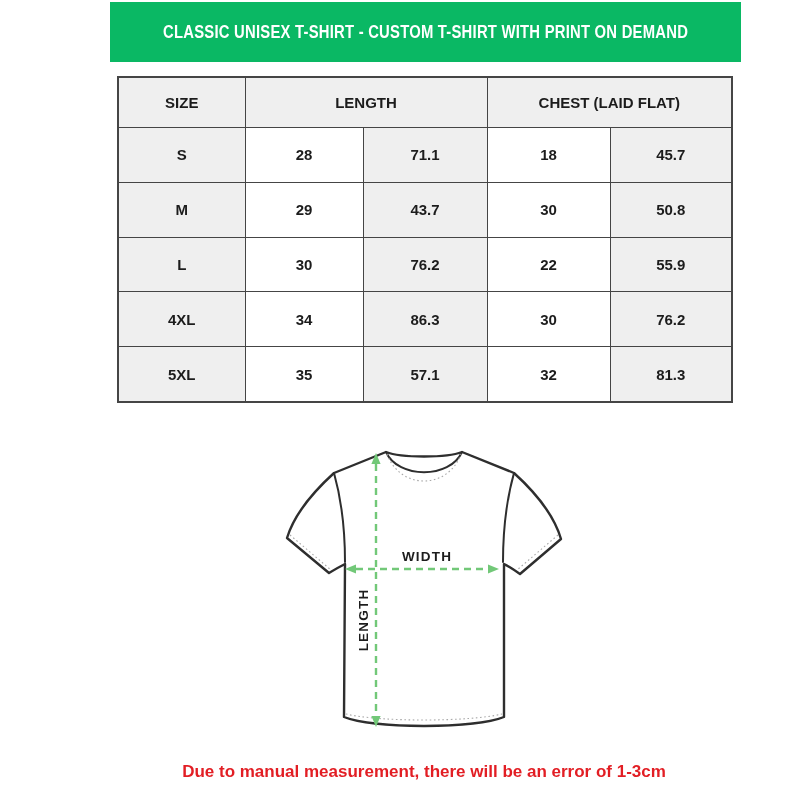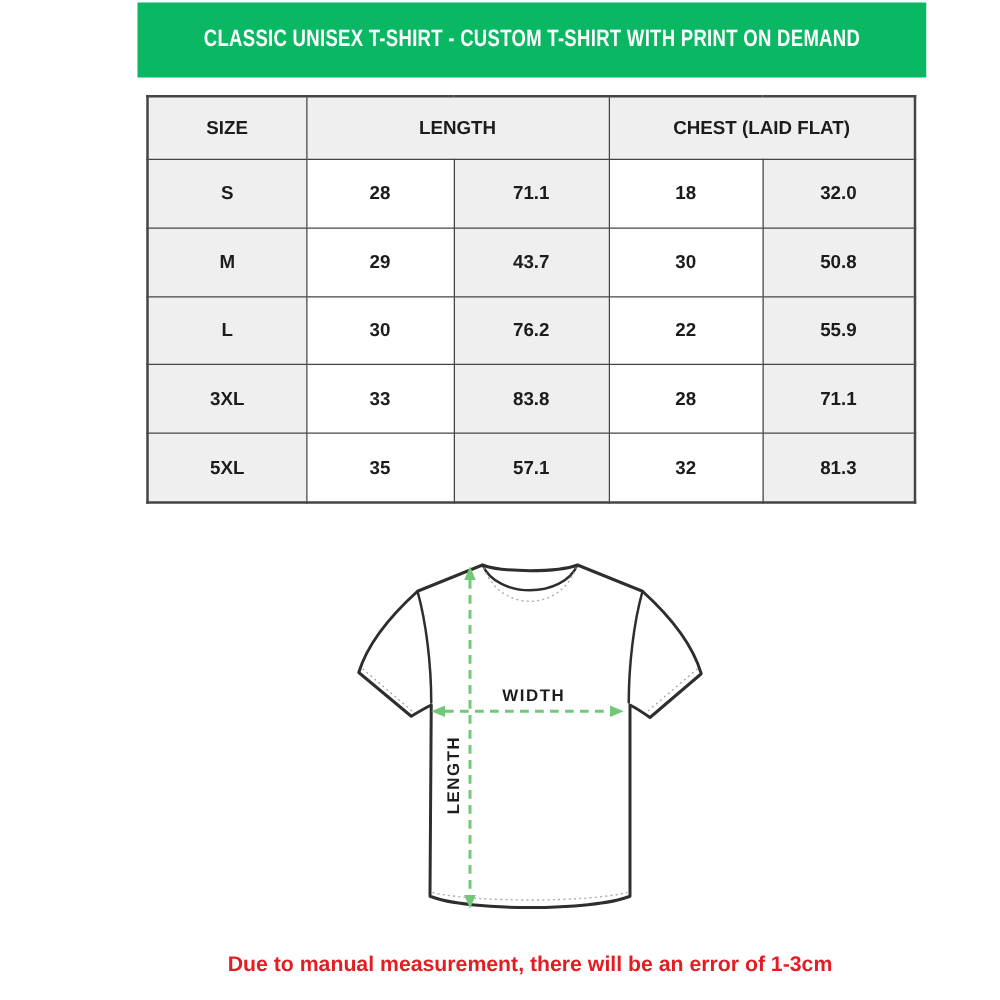--- a/index.html
+++ b/index.html
@@ -74,42 +74,42 @@
         <th colspan="2">LENGTH</th>
         <th colspan="2">CHEST (LAID FLAT)</th>
       </tr>
     </thead>
     <tbody>
         <tr>
           <td class="col-size">S</td>
           <td class="col-white">28</td>
           <td class="col-gray">71.1</td>
           <td class="col-white">18</td>
-          <td class="col-gray">32.0</td>
+          <td class="col-gray">45.7</td>
         </tr>
         <tr>
           <td class="col-size">M</td>
           <td class="col-white">29</td>
           <td class="col-gray">43.7</td>
           <td class="col-white">30</td>
           <td class="col-gray">50.8</td>
         </tr>
         <tr>
           <td class="col-size">L</td>
           <td class="col-white">30</td>
           <td class="col-gray">76.2</td>
           <td class="col-white">22</td>
           <td class="col-gray">55.9</td>
         </tr>
         <tr>
-          <td class="col-size">3XL</td>
-          <td class="col-white">33</td>
-          <td class="col-gray">83.8</td>
-          <td class="col-white">28</td>
-          <td class="col-gray">71.1</td>
+          <td class="col-size">4XL</td>
+          <td class="col-white">34</td>
+          <td class="col-gray">86.3</td>
+          <td class="col-white">30</td>
+          <td class="col-gray">76.2</td>
         </tr>
         <tr>
           <td class="col-size">5XL</td>
           <td class="col-white">35</td>
           <td class="col-gray">57.1</td>
           <td class="col-white">32</td>
           <td class="col-gray">81.3</td>
         </tr>
       </tbody>
   </table>

